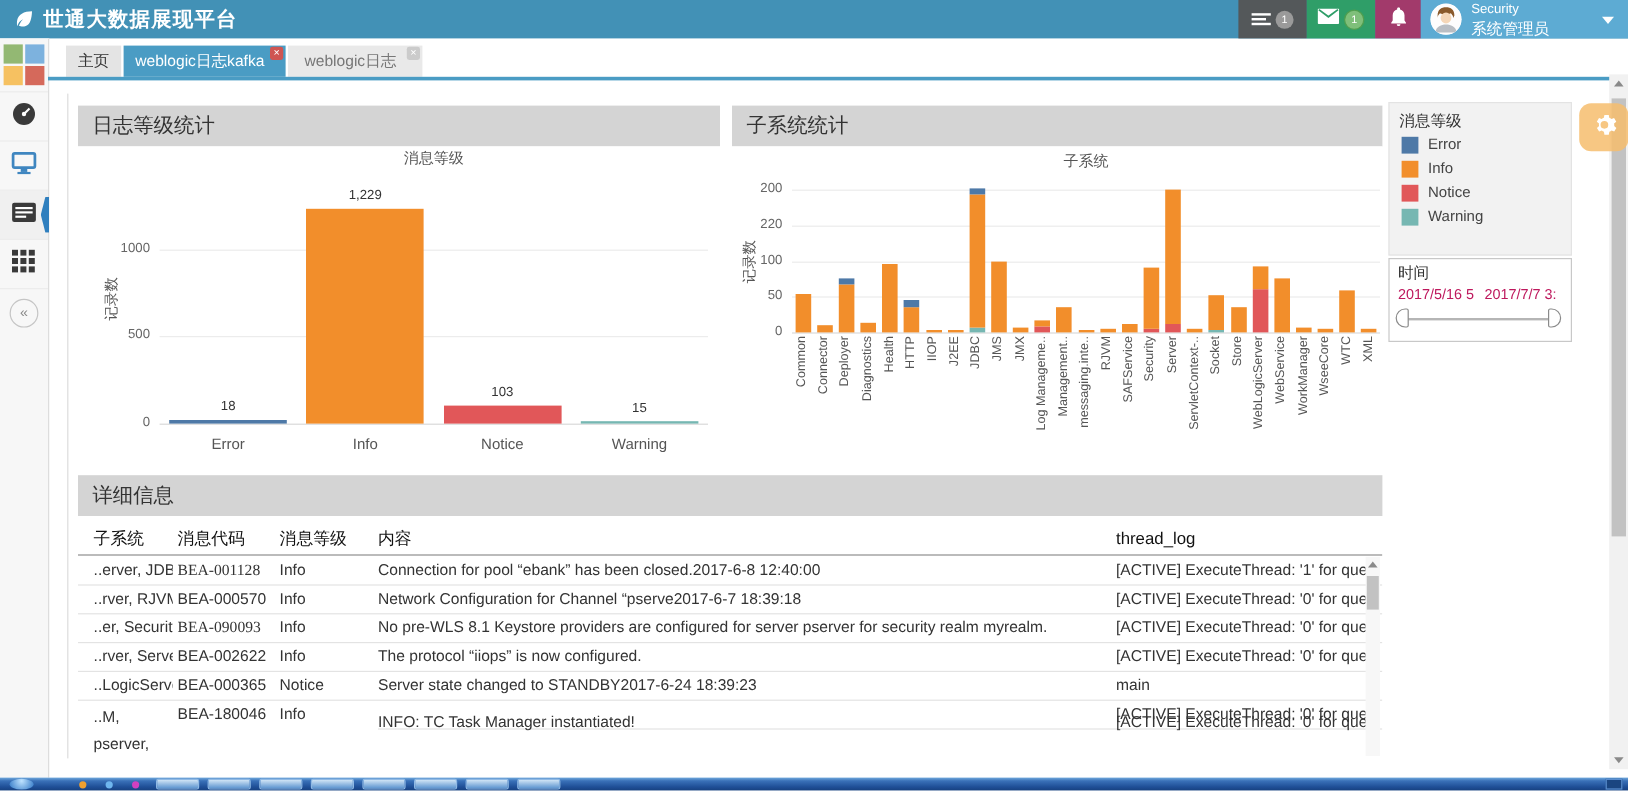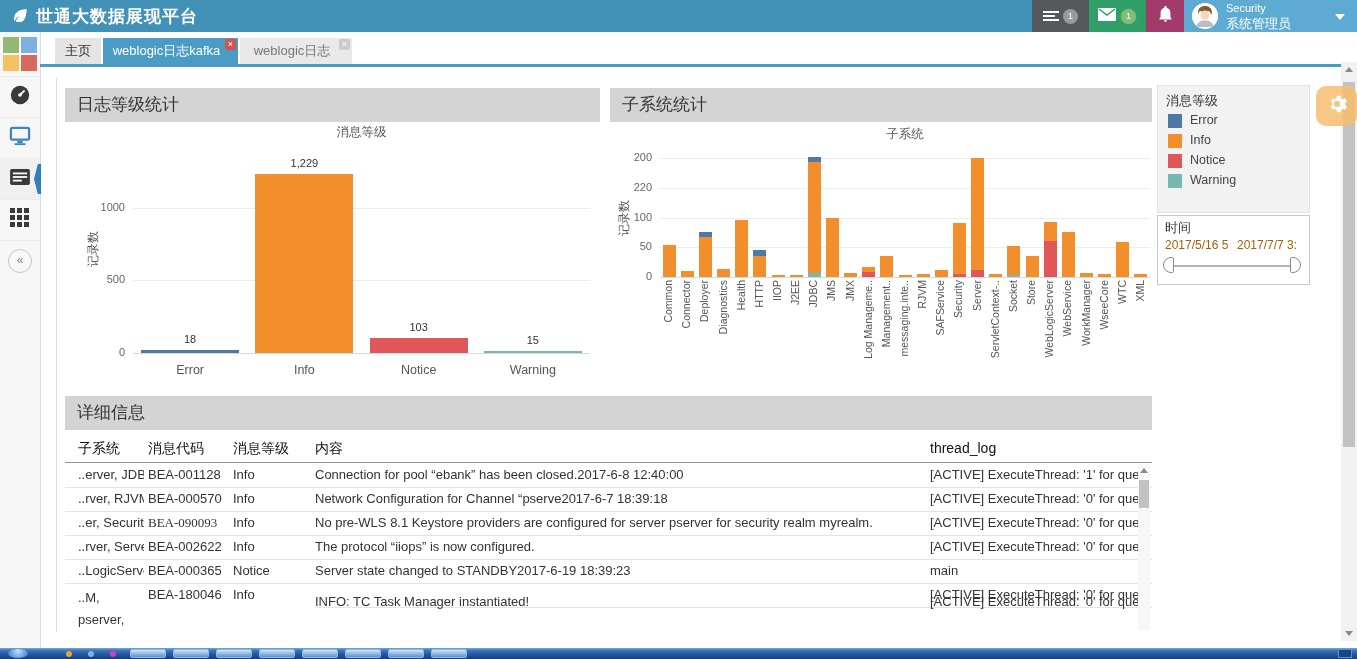--- a/index.html
+++ b/index.html
@@ -41,21 +41,21 @@
   .bar-value{position:absolute;font-size:11px;color:#333;text-align:center;}
   .cat-label{position:absolute;font-size:12.5px;color:#555;text-align:center;}
   .xlab{position:absolute;font-size:10.5px;color:#555;white-space:nowrap;overflow:hidden;text-align:right;transform-origin:0 0;transform:rotate(-90deg);}
   .chart-title{position:absolute;font-size:12.5px;color:#555;text-align:center;}
   .y-axis-title{position:absolute;font-size:12px;color:#555;text-align:center;transform:rotate(-90deg);}
   
   .legend-panel{position:absolute;left:1157px;top:85px;width:153px;height:128px;background:#f2f2f2;border:1px solid #e3e3e3;box-sizing:border-box;}
   .legend-title{position:absolute;left:8px;top:6px;font-size:13px;color:#333;}
   .time-panel{position:absolute;left:1157px;top:215px;width:153px;height:70px;background:#fff;border:1px solid #c8c8c8;box-sizing:border-box;}
   .time-title{position:absolute;left:7px;top:3px;font-size:13px;color:#333;}
-  .time-label{position:absolute;top:22px;font-size:12px;color:#a16207;white-space:nowrap;overflow:hidden;}
+  .time-label{position:absolute;top:22px;font-size:12px;color:#be185d;white-space:nowrap;overflow:hidden;}
   .slider-track{position:absolute;left:10px;top:49px;width:130px;height:2px;background:#b5b5b5;}
   .slider-handle{position:absolute;top:41px;width:11px;height:16px;background:#fff;border:1.5px solid #8a8a8a;box-sizing:border-box;}
   .handle-left{left:5px;border-radius:9px 2px 2px 9px;}
   .handle-right{left:132px;border-radius:2px 9px 9px 2px;}
   
   .tbl-colhead{position:absolute;top:2px;font-size:14px;color:#111;white-space:nowrap;}
   .tbl-cell{position:absolute;font-size:13px;color:#333;white-space:nowrap;overflow:hidden;}
   
   .vscroll{position:absolute;background:#f1f1f1;}
   .scroll-thumb{position:absolute;background:#c2c2c2;}
@@ -348,21 +348,21 @@
   </div>
   <div id="detail-table" style="position:absolute;left:65px;top:438px;width:1087px;height:193px;overflow:hidden;background:#fff;">
       <div class="tbl-colhead" style="position: absolute; left: 13px; width: 66px;">子系统</div>
       <div class="tbl-colhead" style="position: absolute; left: 83px; width: 80px;">消息代码</div>
       <div class="tbl-colhead" style="position: absolute; left: 168px; width: 78px;">消息等级</div>
       <div class="tbl-colhead" style="position: absolute; left: 250px; width: 605px;">内容</div>
       <div class="tbl-colhead" style="position: absolute; left: 865px; width: 208px;">thread_log</div>
       <div style="position: absolute; left: 0px; top: 24px; width: 1087px; height: 1px; background: rgb(143, 143, 143);"></div>
       <div style="position: absolute; left: 0px; top: 26px; width: 1087px; height: 24px;">
         <div class="tbl-cell" style="position: absolute; left: 13px; top: 3px; width: 66px;">..erver, JDBC</div>
-        <div class="tbl-cell" style="position: absolute; left: 83px; top: 3px; width: 80px;">BEA-001128</div>
+        <div class="tbl-cell" style="position: absolute; left: 83px; top: 3px; width: 80px; font-family: Liberation Serif, serif;">BEA-001128</div>
         <div class="tbl-cell" style="position: absolute; left: 168px; top: 3px; width: 78px;">Info</div>
         <div class="tbl-cell" style="position: absolute; left: 250px; top: 3px; width: 605px;">Connection for pool “ebank” has been closed.2017-6-8 12:40:00</div>
         <div class="tbl-cell" style="position: absolute; left: 865px; top: 3px; width: 208px;">[ACTIVE] ExecuteThread: '1' for queu</div>
       </div>
       <div style="position: absolute; left: 0px; top: 49px; width: 1087px; height: 1px; background: rgb(227, 227, 227);"></div>
       <div style="position: absolute; left: 0px; top: 50px; width: 1087px; height: 24px;">
         <div class="tbl-cell" style="position: absolute; left: 13px; top: 3px; width: 66px;">..rver, RJVM</div>
         <div class="tbl-cell" style="position: absolute; left: 83px; top: 3px; width: 80px;">BEA-000570</div>
         <div class="tbl-cell" style="position: absolute; left: 168px; top: 3px; width: 78px;">Info</div>
         <div class="tbl-cell" style="position: absolute; left: 250px; top: 3px; width: 605px;">Network Configuration for Channel “pserve2017-6-7 18:39:18</div>
@@ -382,21 +382,21 @@
         <div class="tbl-cell" style="position: absolute; left: 83px; top: 3px; width: 80px;">BEA-002622</div>
         <div class="tbl-cell" style="position: absolute; left: 168px; top: 3px; width: 78px;">Info</div>
         <div class="tbl-cell" style="position: absolute; left: 250px; top: 3px; width: 605px;">The protocol “iiops” is now configured.</div>
         <div class="tbl-cell" style="position: absolute; left: 865px; top: 3px; width: 208px;">[ACTIVE] ExecuteThread: '0' for queu</div>
       </div>
       <div style="position: absolute; left: 0px; top: 121px; width: 1087px; height: 1px; background: rgb(227, 227, 227);"></div>
       <div style="position: absolute; left: 0px; top: 122px; width: 1087px; height: 24px;">
         <div class="tbl-cell" style="position: absolute; left: 13px; top: 3px; width: 66px;">..LogicServer</div>
         <div class="tbl-cell" style="position: absolute; left: 83px; top: 3px; width: 80px;">BEA-000365</div>
         <div class="tbl-cell" style="position: absolute; left: 168px; top: 3px; width: 78px;">Notice</div>
-        <div class="tbl-cell" style="position: absolute; left: 250px; top: 3px; width: 605px;">Server state changed to STANDBY2017-6-19 18:39:23</div>
+        <div class="tbl-cell" style="position: absolute; left: 250px; top: 3px; width: 605px;">Server state changed to STANDBY2017-6-24 18:39:23</div>
         <div class="tbl-cell" style="position: absolute; left: 865px; top: 3px; width: 208px;">main</div>
       </div>
       <div style="position: absolute; left: 0px; top: 145px; width: 1087px; height: 1px; background: rgb(227, 227, 227);"></div>
       <div style="position: absolute; left: 0px; top: 146px; width: 1087px; height: 24px;">
         <div class="tbl-cell" style="position: absolute; left: 13px; top: 3px; width: 66px; white-space: normal; line-height: 22px; height: 46px;">..M, pserver, WTC</div>
         <div class="tbl-cell" style="position: absolute; left: 83px; top: 3px; width: 80px;">BEA-180046</div>
         <div class="tbl-cell" style="position: absolute; left: 168px; top: 3px; width: 78px;">Info</div>
         <div class="tbl-cell" style="position: absolute; left: 865px; top: 3px; width: 208px;">[ACTIVE] ExecuteThread: '0' for queu</div>
       </div>
       <div style="position: absolute; left: 250px; top: 169px; width: 837px; height: 1px; background: rgb(227, 227, 227);"></div>

